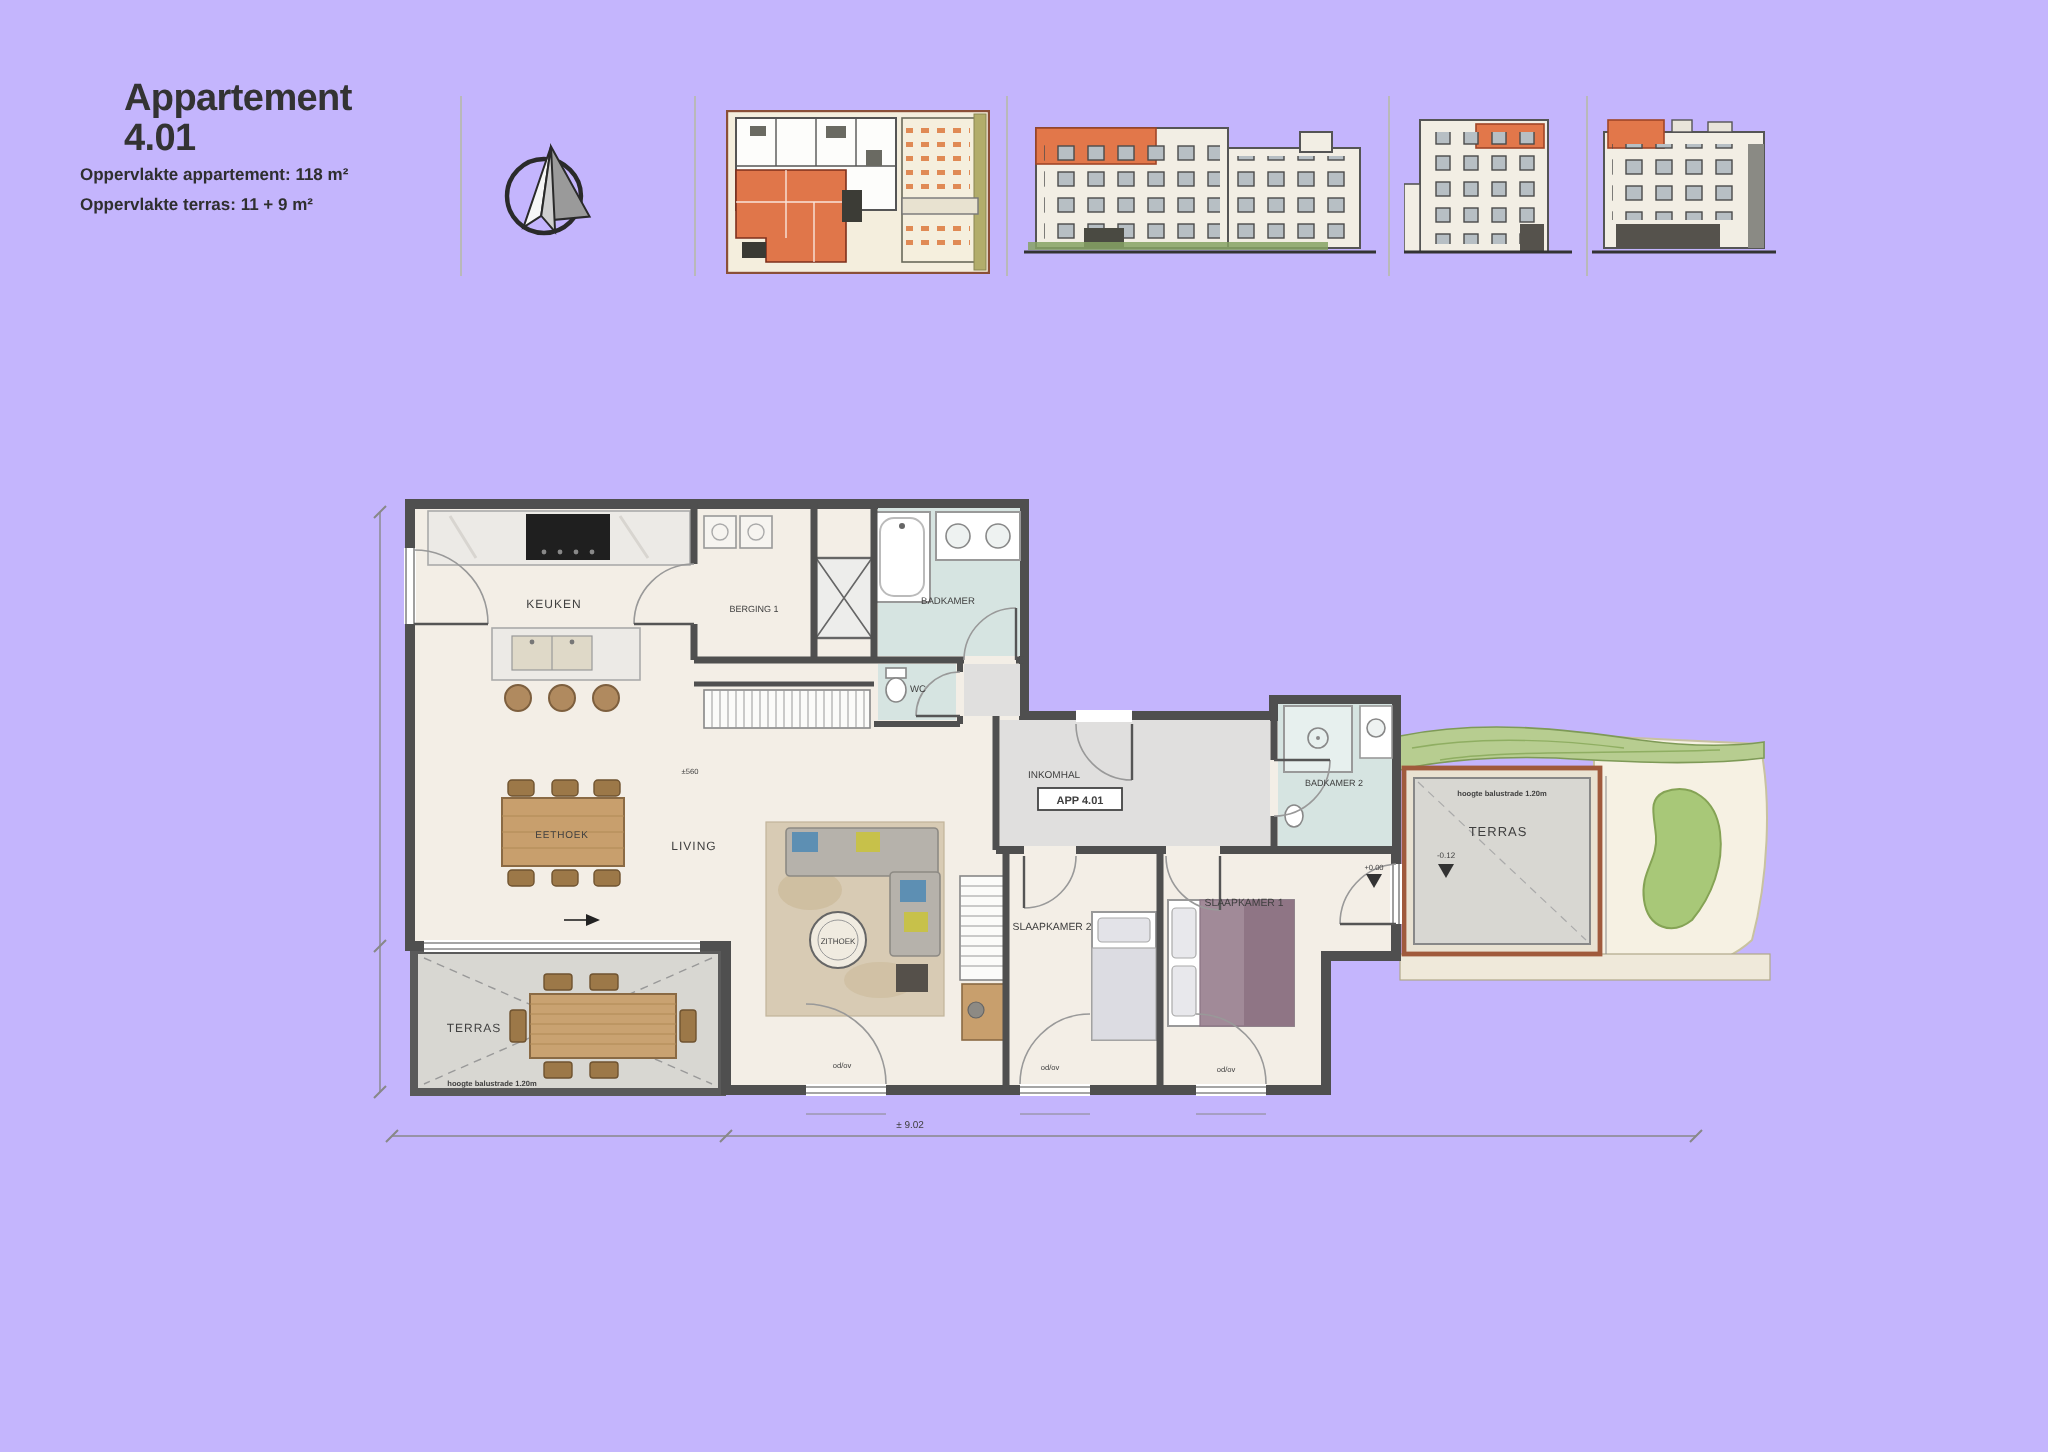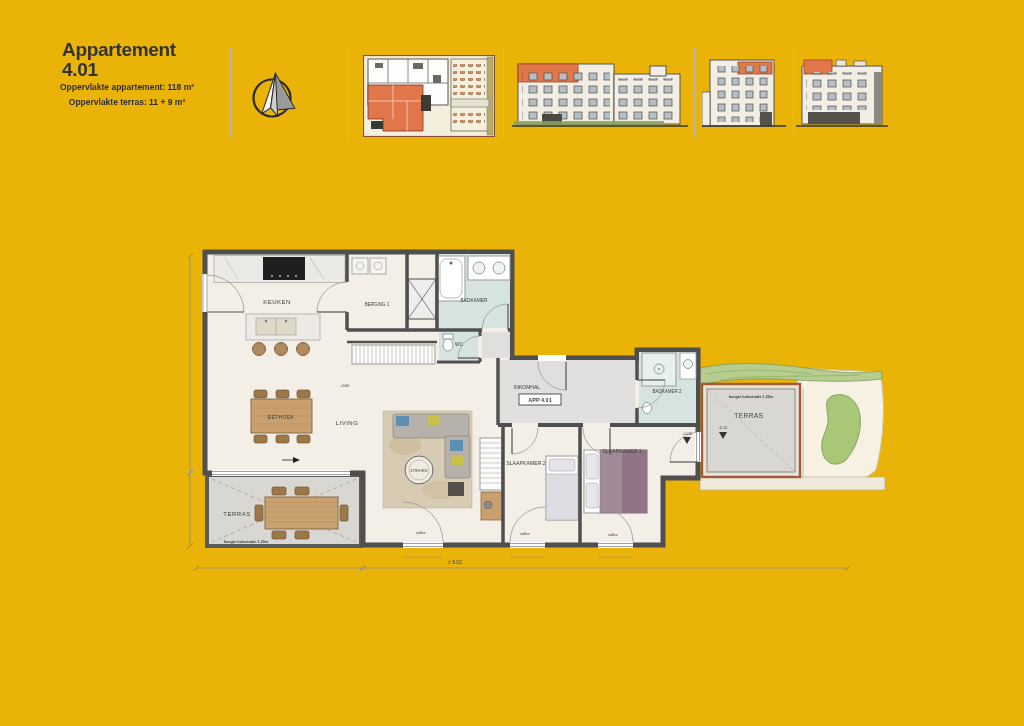--- a/index.html
+++ b/index.html
@@ -1,21 +1,21 @@
 <!DOCTYPE html>
 <html><head>
 <meta charset="utf-8">
 <style>
   html,body{margin:0;padding:0;background:#ffffff;}
-  #sheet{position:relative;width:1024px;height:726px;background:#eab308;overflow:hidden;
+  #sheet{position:relative;width:1024px;height:726px;background:#c4b5fd;overflow:hidden;
          font-family:"Liberation Sans",sans-serif;color:#333;}
   .abs{position:absolute;}
   #title{left:62px;top:40px;width:152px;font-size:19px;font-weight:bold;color:#333;
          letter-spacing:-0.3px;line-height:1.05;}
-  #areas{left:40px;top:80px;width:174px;text-align:center;font-size:8.5px;font-weight:bold;
+  #areas{left:40px;top:80px;width:174px;text-align:left;font-size:8.5px;font-weight:bold;
          color:#2f2f2f;line-height:1.75;}
   .vdiv{width:1px;background:#b9b9b9;top:48px;height:90px;}
   svg text{font-family:"Liberation Sans",sans-serif;fill:#3f3f3f;}
 </style>
 </head>
 <body>
 
 <div id="sheet">
 
   <div class="abs" id="title">Appartement 4.01</div>

